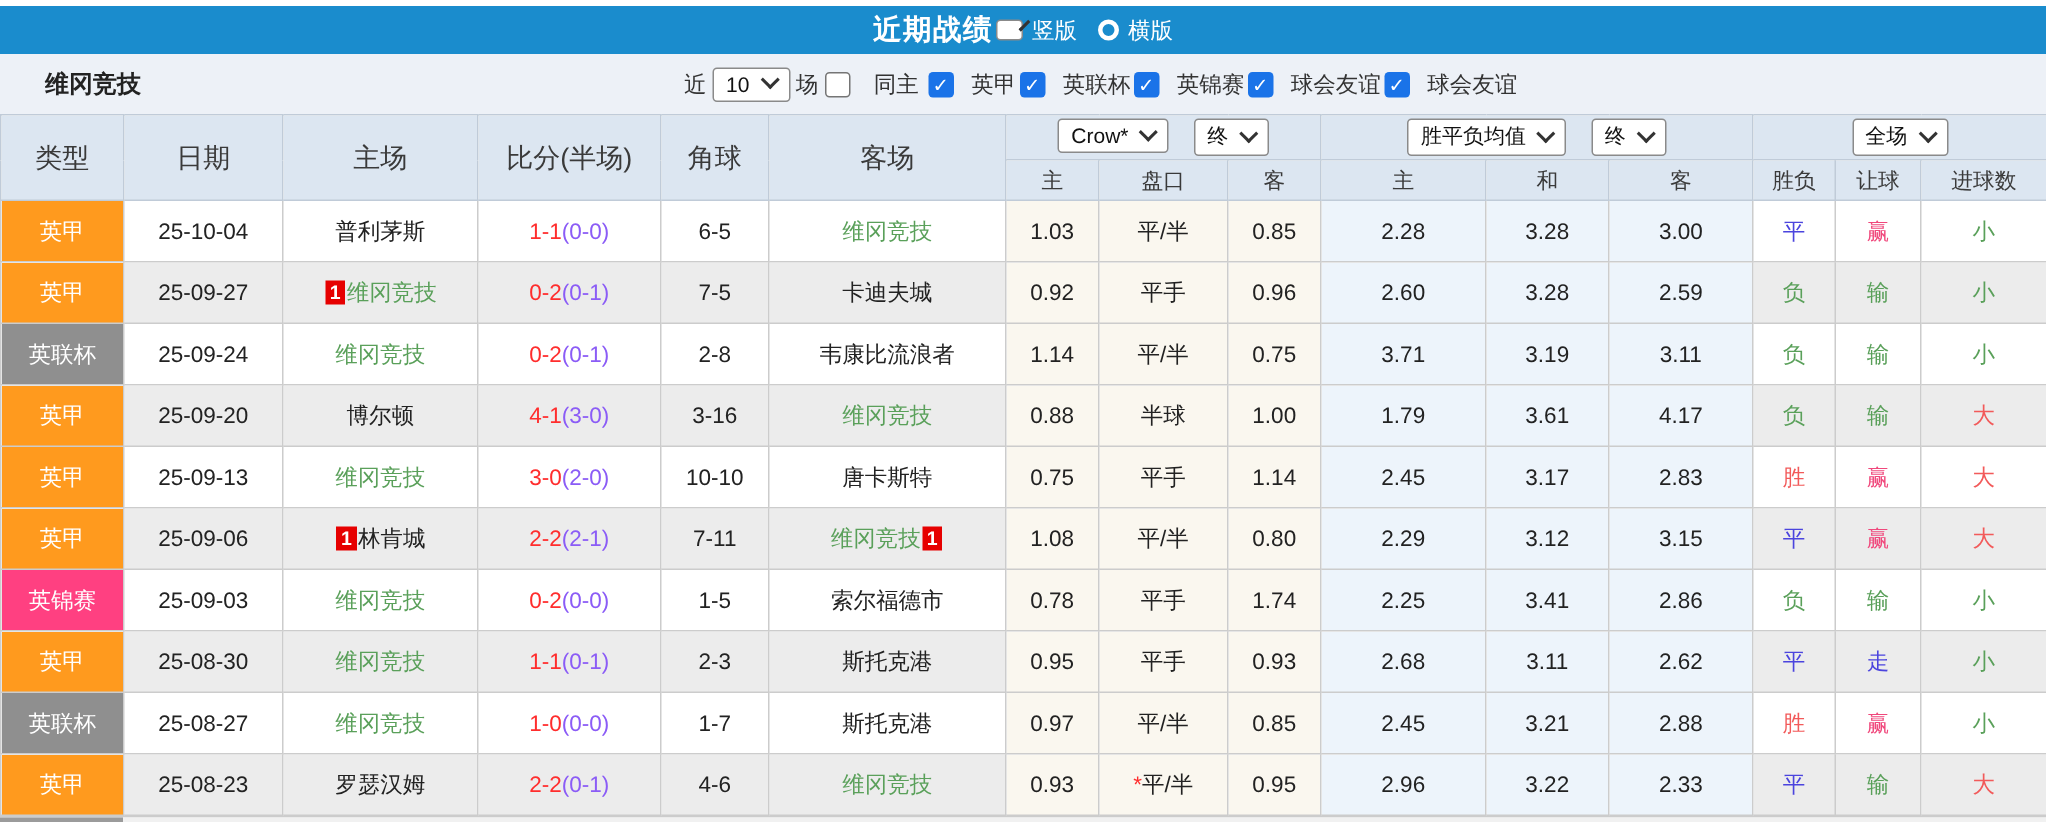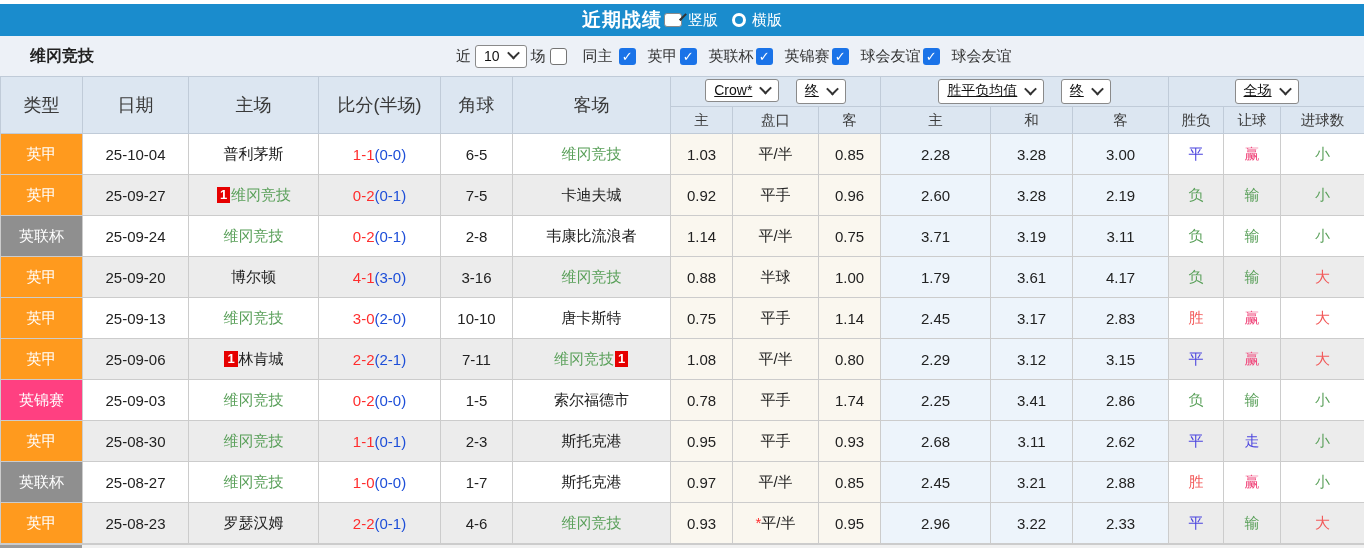--- a/index.html
+++ b/index.html
@@ -31,30 +31,30 @@
   .cb-label { margin:0 2px 0 12px; }
 
   
   table { border-collapse:collapse; width:1364px; table-layout:fixed; border-top:1px solid #c6cfda; }
   th, td { border:1px solid #ccc; text-align:center; overflow:hidden; white-space:nowrap; }
   thead th { background:#dce6f1; border-color:#c0cbd8; font-weight:normal; color:#3a3a3a; }
   .hdr-top th { height:30px; }
   .hdr-sub th { height:27px; font-size:14.5px; }
   .hdr-left { font-size:18px; }
   .hdr-controls { }
-  .hdr-controls .sel { margin:1px 6px;text-decoration:underline; }
+  .hdr-controls .sel { margin:1px 6px; }
   tbody td { height:41px; font-size:15px; color:#222; }
   tbody tr.even td { background:#ececec; }
   tbody tr.odd  td { background:#fff; }
   tbody td.c-ah { background:#faf7ef !important;margin-left:21px; }
   tbody td.c-eu { background:#edf4fb !important; }
   td.type-cell { color:#fff; font-size:15px; }
   .team-green { color:#5aa05a; }
   .ft-score { color:#ff2d2d; }
-  .ht-score { color:#1d4ed8; }
+  .ht-score { color:#8b5cf6; }
   .num1 { display:inline-block; background:#e60000; color:#fff; font-size:13px; font-weight:bold;
     padding:1px 3px; line-height:14px; margin:0 1px; vertical-align:1px; }
   .star { color:#ff2d2d; }
   .t-red   { color:#f25a5a; }
   .t-pink  { color:#f0487c; }
   .t-green { color:#5aa05a; }
   .t-blue  { color:#4b44de; }
 
   
   .partial-row { height:4px; display:flex; border-top:1px solid #ccc; }
@@ -169,21 +169,21 @@
         <td>25-09-27</td>
         <td><span class="num1">1</span><span class="team-green">维冈竞技</span></td>
         <td><span class="ft-score">0-2</span><span class="ht-score">(0-1)</span></td>
         <td>7-5</td>
         <td><span>卡迪夫城</span></td>
         <td class="c-ah">0.92</td>
         <td class="c-ah"><span>平手</span></td>
         <td class="c-ah">0.96</td>
         <td class="c-eu">2.60</td>
         <td class="c-eu">3.28</td>
-        <td class="c-eu">2.19</td>
+        <td class="c-eu">2.59</td>
         <td class="t-green">负</td>
         <td class="t-green">输</td>
         <td class="t-green">小</td>
       </tr>
       <tr class="odd">
         <td class="type-cell" style="background: rgb(143, 143, 143);"><span>英联杯</span></td>
         <td>25-09-24</td>
         <td><span class="team-green">维冈竞技</span></td>
         <td><span class="ft-score">0-2</span><span class="ht-score">(0-1)</span></td>
         <td>2-8</td>

